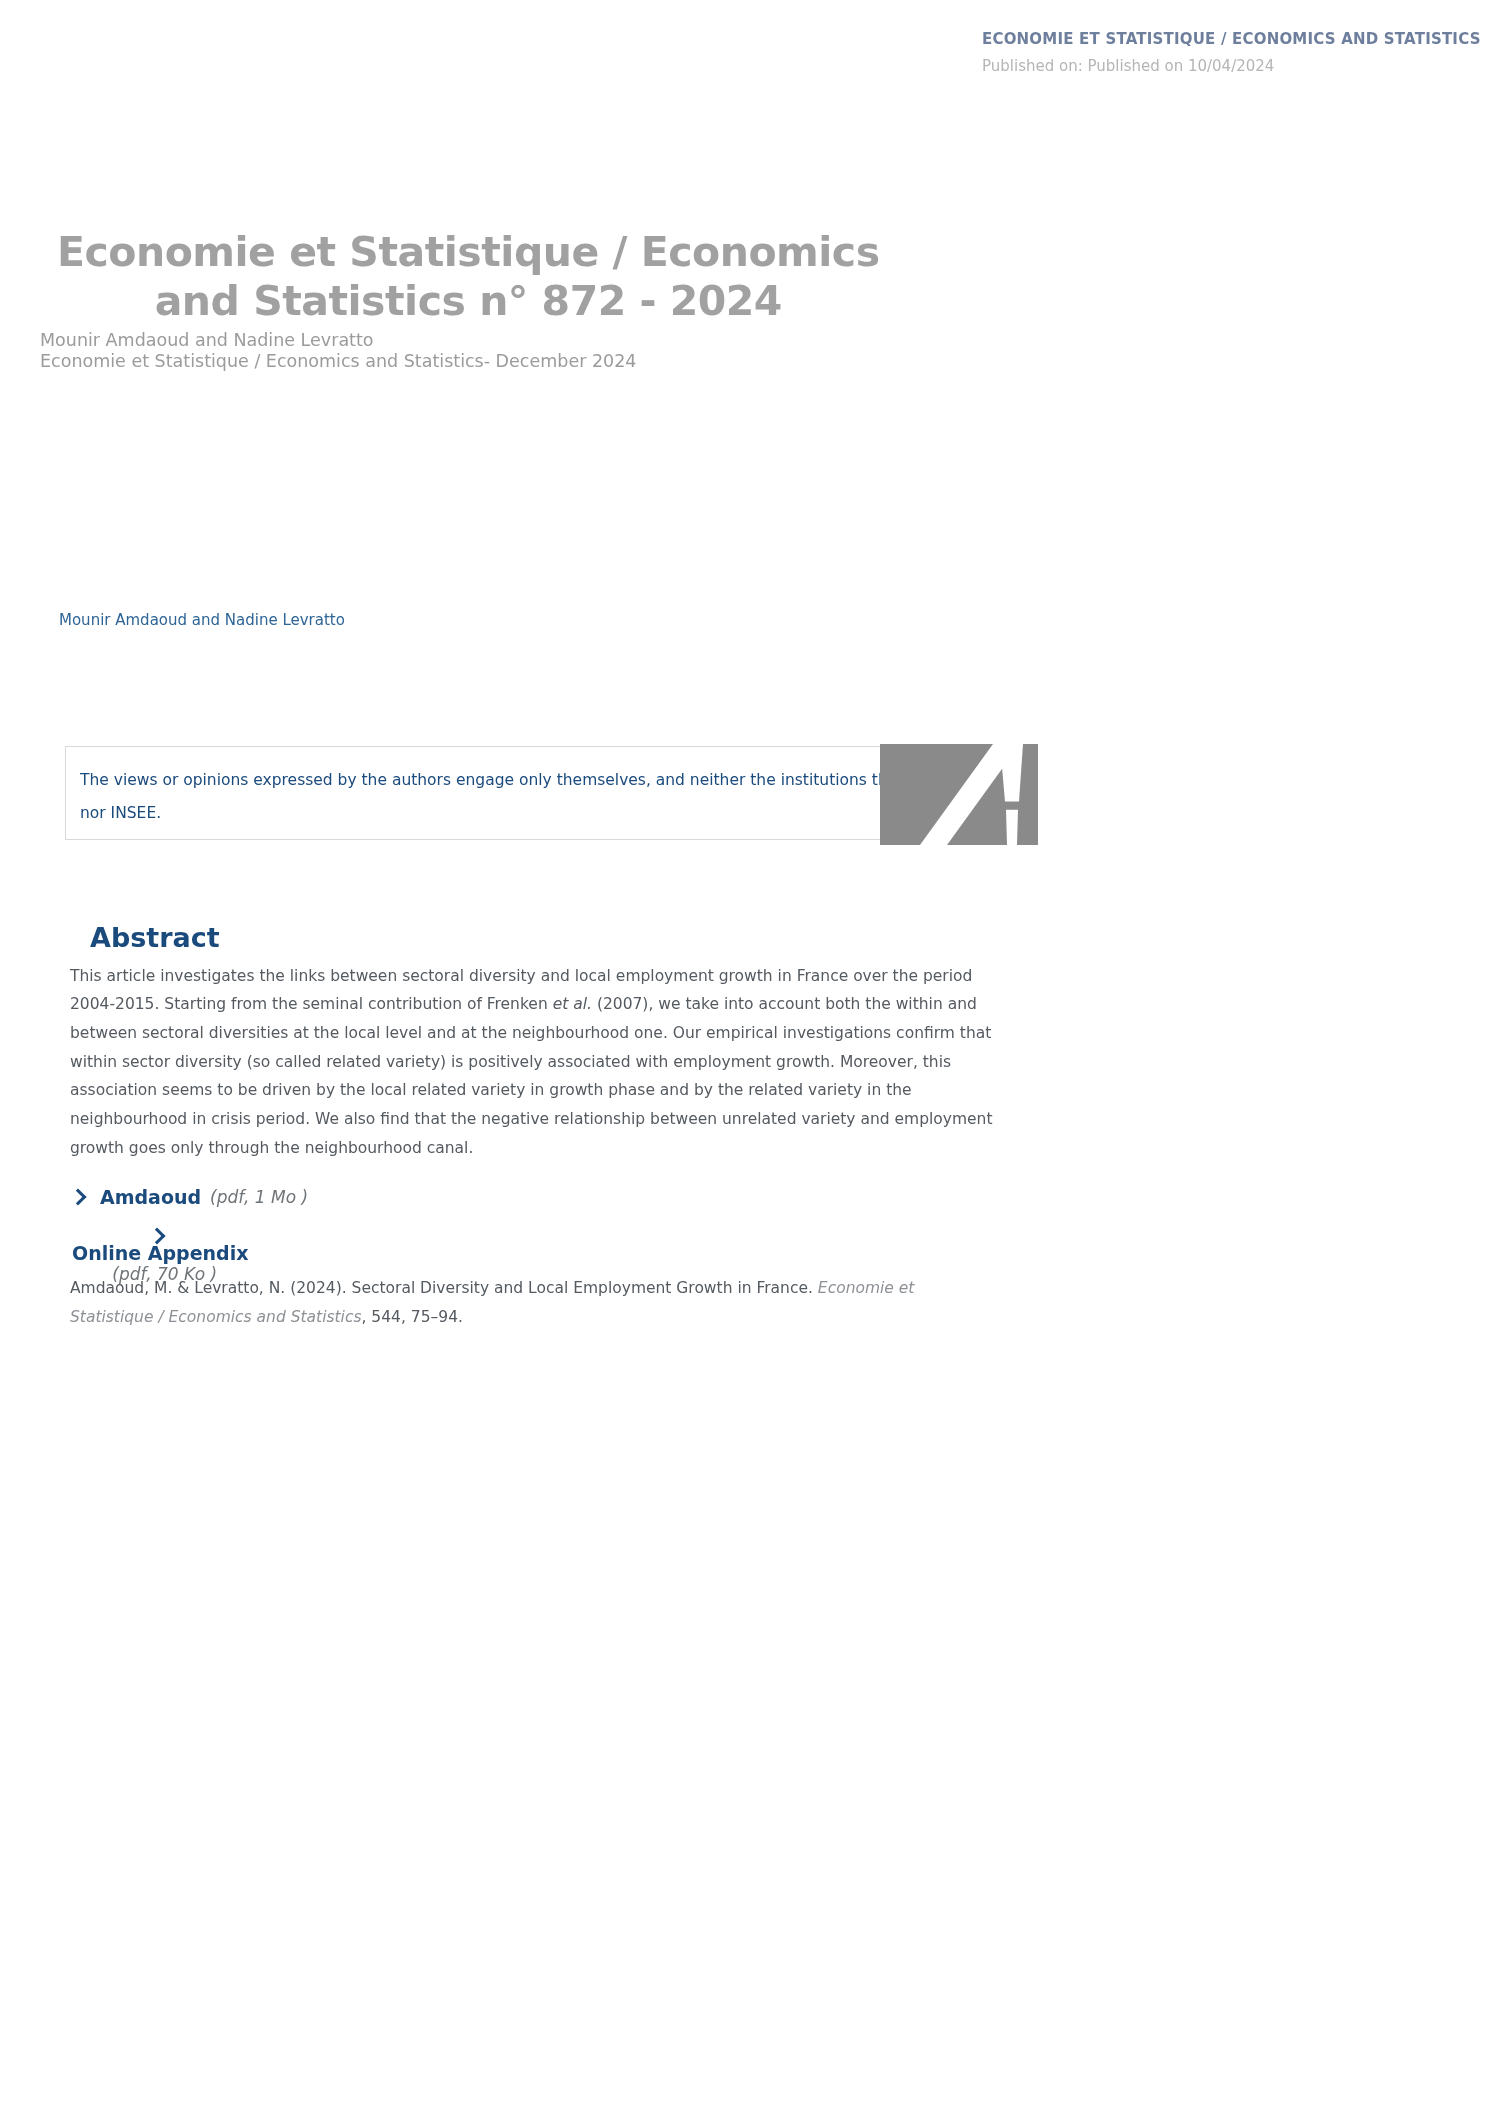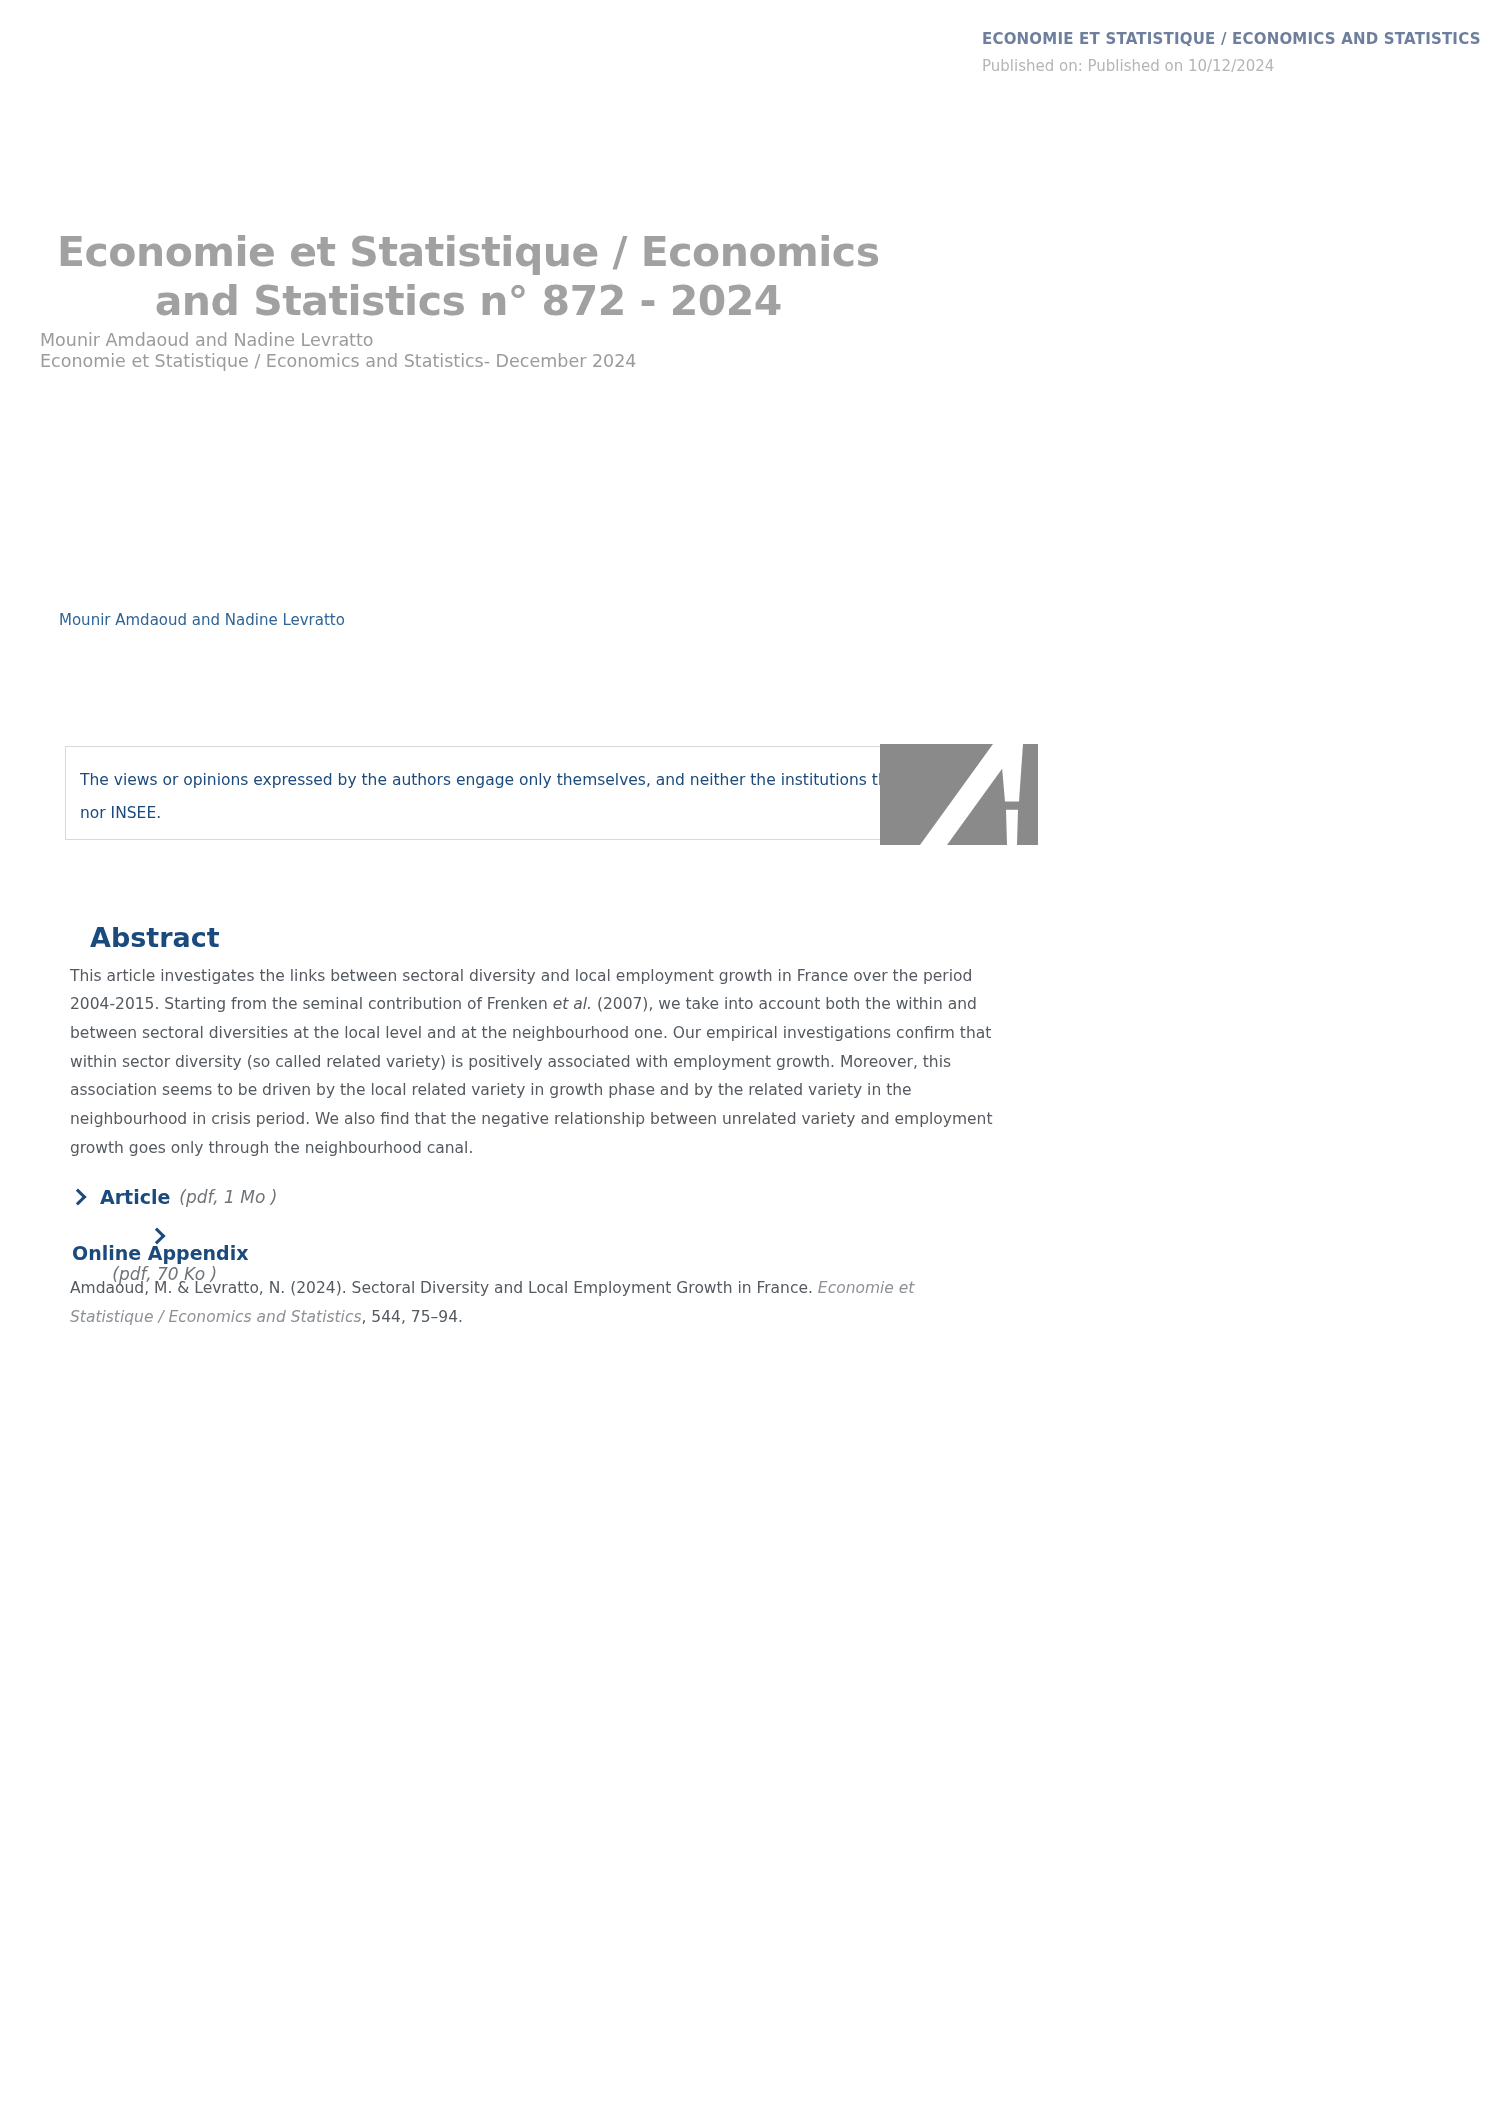--- a/index.html
+++ b/index.html
@@ -52,21 +52,21 @@
   .citation .journal-it{font-style:italic;color:#8d9196;}
   .doi-line{color:#545a60;}
 </style>
 </head>
 <body>
 
 <div class="page">
 
   <header class="top-header">
     <div class="journal-name">ECONOMIE ET STATISTIQUE / ECONOMICS AND STATISTICS</div>
-    <div class="published">Published on: Published on 10/12/2024</div>
+    <div class="published">Published on: Published on 10/04/2024</div>
   </header>
 
   <h1 class="issue-title"><span>Economie et Statistique / Economics</span><br><span>and Statistics n° 872 - 2024</span></h1>
 
   <div class="issue-sub">
     <div>Mounir Amdaoud and Nadine Levratto</div>
     <div>Economie et Statistique / Economics and Statistics- December 2024</div>
   </div>
 
 
@@ -81,21 +81,21 @@
       <polygon points="126,65 138,65 137,100 127,100" fill="#ffffff"></polygon>
     </svg>
   </div>
 
   <h3 class="abstract-heading">Abstract</h3>
 
   <p class="abstract-text"><span>This article investigates the links between sectoral diversity and local employment growth in France over the period 2004-2015. Starting from the seminal contribution of Frenken </span><span class="italic">et al.</span><span> (2007), we take into account both the within and between sectoral diversities at the local level and at the neighbourhood one. Our empirical investigations confirm that within sector diversity (so called related variety) is positively associated with employment growth. Moreover, this association seems to be driven by the local related variety in growth phase and by the related variety in the neighbourhood in crisis period. We also find that the negative relationship between unrelated variety and employment growth goes only through the neighbourhood canal.</span></p>
 
   <div class="dl-row row1">
     <span class="chev"></span>
-    <span class="dl-label">Article</span>
+    <span class="dl-label">Amdaoud</span>
     <span class="dl-meta">(pdf, 1 Mo )</span>
   </div>
 
   <div class="dl-row row2">
     <span class="chev"></span>
     <span class="dl-label">Online Appendix</span>
     <span class="dl-meta">(pdf, 70 Ko )</span>
   </div>
 
   <div class="citation">

